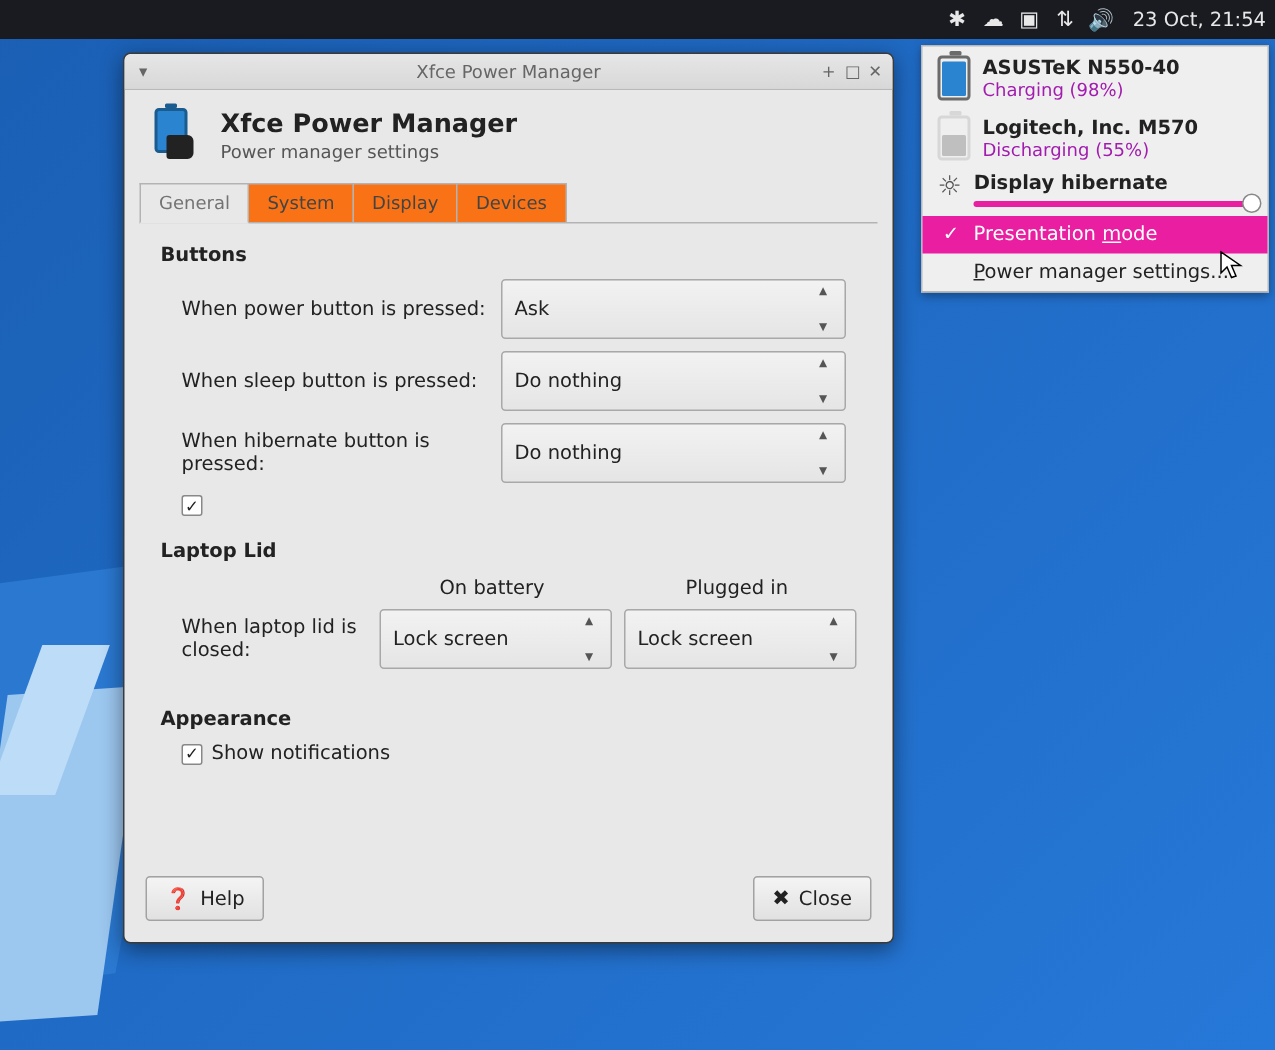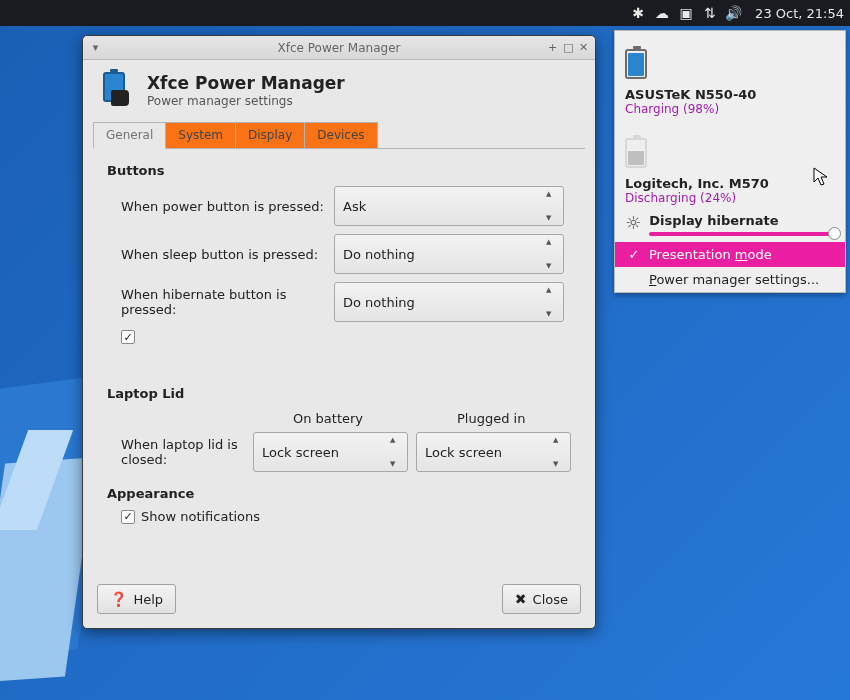--- a/index.html
+++ b/index.html
@@ -31,21 +31,21 @@
   }
   .panel .glyph { width:18px; text-align:center; font-size:14px; }
   .panel .clock { margin-left:6px; font-size:13px; }
 
   
   .tray-popup {
     position:absolute; top:30px; right:4px; width:232px;
     background:#efefef; border:1px solid #b8b8b8; box-shadow:0 2px 6px rgba(0,0,0,.35);
     color:#222;
   }
-  .tray-dev { display:flex; gap:8px; align-items:flex-start; padding:18px 10px 4px 10px;flex-direction:column; }
+  .tray-dev { display:flex; gap:8px; align-items:center; padding:6px 10px 4px 10px; }
   .tray-dev .batt { width:22px; height:30px; border:2px solid #6b6b6b; border-radius:3px; position:relative; }
   .tray-dev .batt::before { content:""; position:absolute; top:-5px; left:6px; width:8px; height:3px; background:#6b6b6b; border-radius:1px; }
   .tray-dev .batt .fill { position:absolute; left:1px; right:1px; bottom:1px; border-radius:1px; }
   .batt.blue .fill { background:#2b84d0; height:90%; }
   .batt.grey { border-color:#d7d7d7;} .batt.grey::before{background:#d7d7d7;}
   .batt.grey .fill { background:#bfbfbf; height:55%; }
   .tray-dev .txt .name { font-weight:700; font-size:13px; }
   .tray-dev .txt .sub { color:#a21caf; font-size:12px; }
   .tray-bright { padding:4px 10px 6px 10px; display:flex; gap:8px; align-items:flex-start; }
   .tray-bright .sun { font-size:18px; line-height:1; color:#555; margin-top:1px; }
@@ -142,21 +142,21 @@
       <div class="name">ASUSTeK N550-40</div>
       <div class="sub">Charging (98%)</div>
     </div>
   </div>
   <div class="tray-dev">
     <div class="batt grey">
         <div class="fill"></div>
       </div>
     <div class="txt">
       <div class="name">Logitech, Inc. M570</div>
-      <div class="sub">Discharging (24%)</div>
+      <div class="sub">Discharging (55%)</div>
     </div>
   </div>
   <div class="tray-bright">
     <div class="sun">☼</div>
     <div class="col">
       <div class="name">Display hibernate</div>
       <div class="slider-track">
           <div class="slider-thumb"></div>
         </div>
     </div>
@@ -233,21 +233,21 @@
         <div class="spin">
             <span>▲</span>
             <span>▼</span>
           </div>
       </div>
     </div>
     <div class="check">
       <span class="box">✓</span>
     </div>
 
-    <div class="section-h" style="margin-top:42px">Laptop Lid</div>
+    <div class="section-h" style="margin-top:16px">Laptop Lid</div>
     <div class="columns-h">
       <span>On battery</span>
       <span>Plugged in</span>
     </div>
     <div class="row lid">
       <div class="lbl">When laptop lid is closed:</div>
       <div class="combo sm">
         <span>Lock screen</span>
         <div class="spin">
             <span>▲</span>
@@ -256,21 +256,21 @@
       </div>
       <div class="combo sm">
         <span>Lock screen</span>
         <div class="spin">
             <span>▲</span>
             <span>▼</span>
           </div>
       </div>
     </div>
 
-    <div class="section-h" style="margin-top:14px">Appearance</div>
+    <div class="section-h" style="margin-top:26px">Appearance</div>
     <div class="check">
       <span class="box">✓</span>
       <span>Show notifications</span>
     </div>
   </div>
 
   <div class="footer">
     <div class="btn">
       <span class="ic" style="color:#2a7fd4">❓</span>
       <span>Help</span>

